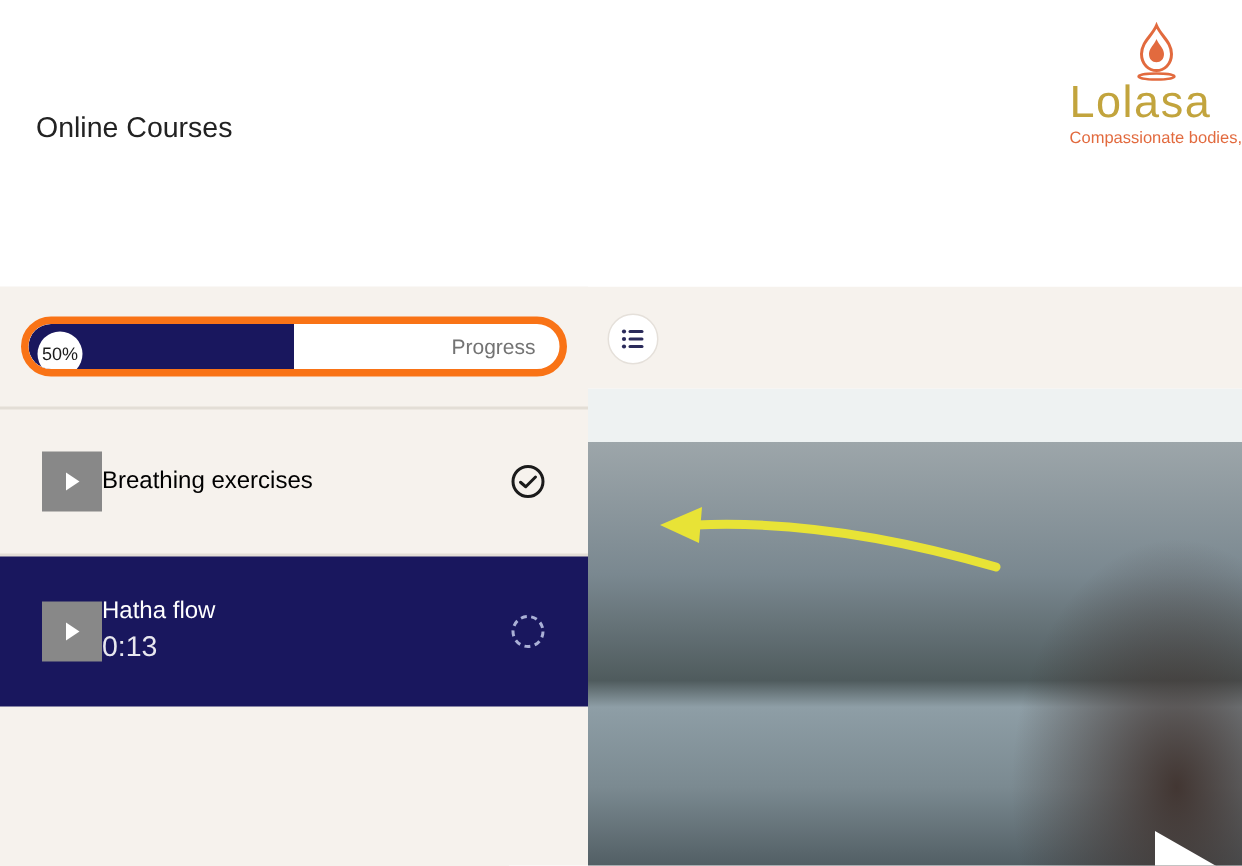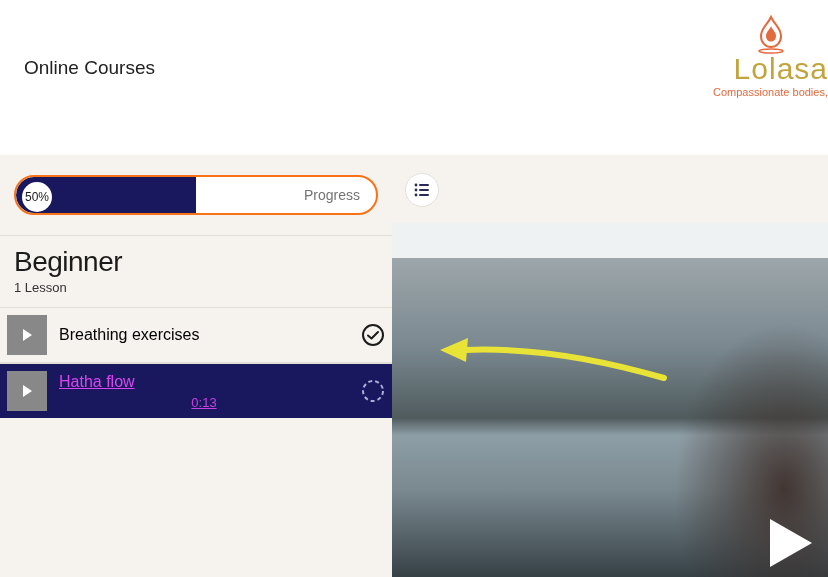--- a/index.html
+++ b/index.html
@@ -10,34 +10,34 @@
     height: 577px;
     overflow: hidden;
     position: relative;
   }
 
   .header {
     display: flex;
     justify-content: space-between;
     align-items: center;
     padding: 14px 0 14px 24px;
-    height: 155px;
+    height: 191px;
     position: relative;
   }
   .page-title {
     font-size: 19px;
     color: #222;
     font-weight: 400;
     margin-top: -20px;
   }
   .brand {
     position: absolute;
     right: 0;
     top: 14px;
-    text-align: right;
+    text-align: left;
   }
   .brand-name {
     color: #c2a43d;
     font-size: 30px;
     font-weight: 400;
     letter-spacing: 1px;
     margin-top: -2px;
   }
   .brand-tag {
     color: #e26a3e;
@@ -60,21 +60,21 @@
   .progress-wrap {
     padding: 20px 14px 20px 14px;
     display: flex;
     align-items: center;
   }
   .progress-pill {
     position: relative;
     width: 100%;
     height: 40px;
     background: #ffffff;
-    border: 2px solid #f97316;
+    border: 5px solid #f97316;
     border-radius: 40px;
     display: flex;
     align-items: center;
     overflow: hidden;
   }
   .progress-fill {
     position: absolute;
     left: 0;
     top: 0;
     height: 100%;
@@ -128,28 +128,27 @@
   }
   .section-sub {
     font-size: 13px;
     color: #333;
     margin-top: 2px;
   }
 
   .lesson {
     display: flex;
     align-items: center;
-    padding: 7px;
+    padding: 28px;
     border-top: 1px solid #e3ded6;
-    gap: 12px;
+    gap: 0;
   }
   .lesson.active {
     background: #19175e;
-    color: #d946ef;
-    text-decoration: underline;
+    color: #ffffff;
   }
   .lesson .thumb {
     width: 40px;
     height: 40px;
     position: relative;
     flex: 0 0 40px;
     background: #888;
   }
   .thumb-1 {
     background: linear-gradient(135deg, #d68a3a 0%, #b55e25 48%, #5c3814 100%);
@@ -159,21 +158,21 @@
   }
   .thumb .play-overlay {
     position: absolute;
     inset: 0;
     display: flex;
     align-items: center;
     justify-content: center;
   }
   .lesson-body { flex: 1; }
   .lesson-title { font-size: 16px; }
-  .lesson-time { font-size: 13px; margin-top: 4px; opacity: 0.9; text-align: center; }
+  .lesson-time { font-size: 19px; margin-top: 4px; opacity: 0.9; }
   .lesson-status { width: 24px; height: 24px; flex: 0 0 24px; }
 
   .video-area {
     flex: 1;
     position: relative;
     overflow: hidden;
   }
   .toggle-strip {
     position: absolute;
     left: 0; top: 0;
@@ -242,24 +241,20 @@
 
     <div class="progress-wrap">
       <div class="progress-pill">
         <div class="progress-fill" style="width: 50%;"></div>
         <div class="progress-badge">50%</div>
         <div class="progress-label">Progress</div>
       </div>
     </div>
 
     <div class="section">
-      <div class="section-header">
-        <div class="section-title">Beginner</div>
-        <div class="section-sub">1 Lesson</div>
-      </div>
       <div class="lesson">
         <div class="thumb thumb-1">
           <div class="play-overlay">
             <svg width="14" height="14" viewBox="0 0 14 14">
                 <polygon points="3,1 12,7 3,13" fill="#ffffff"></polygon>
               </svg>
           </div>
         </div>
         <div class="lesson-body">
           <div class="lesson-title">Breathing exercises</div>

